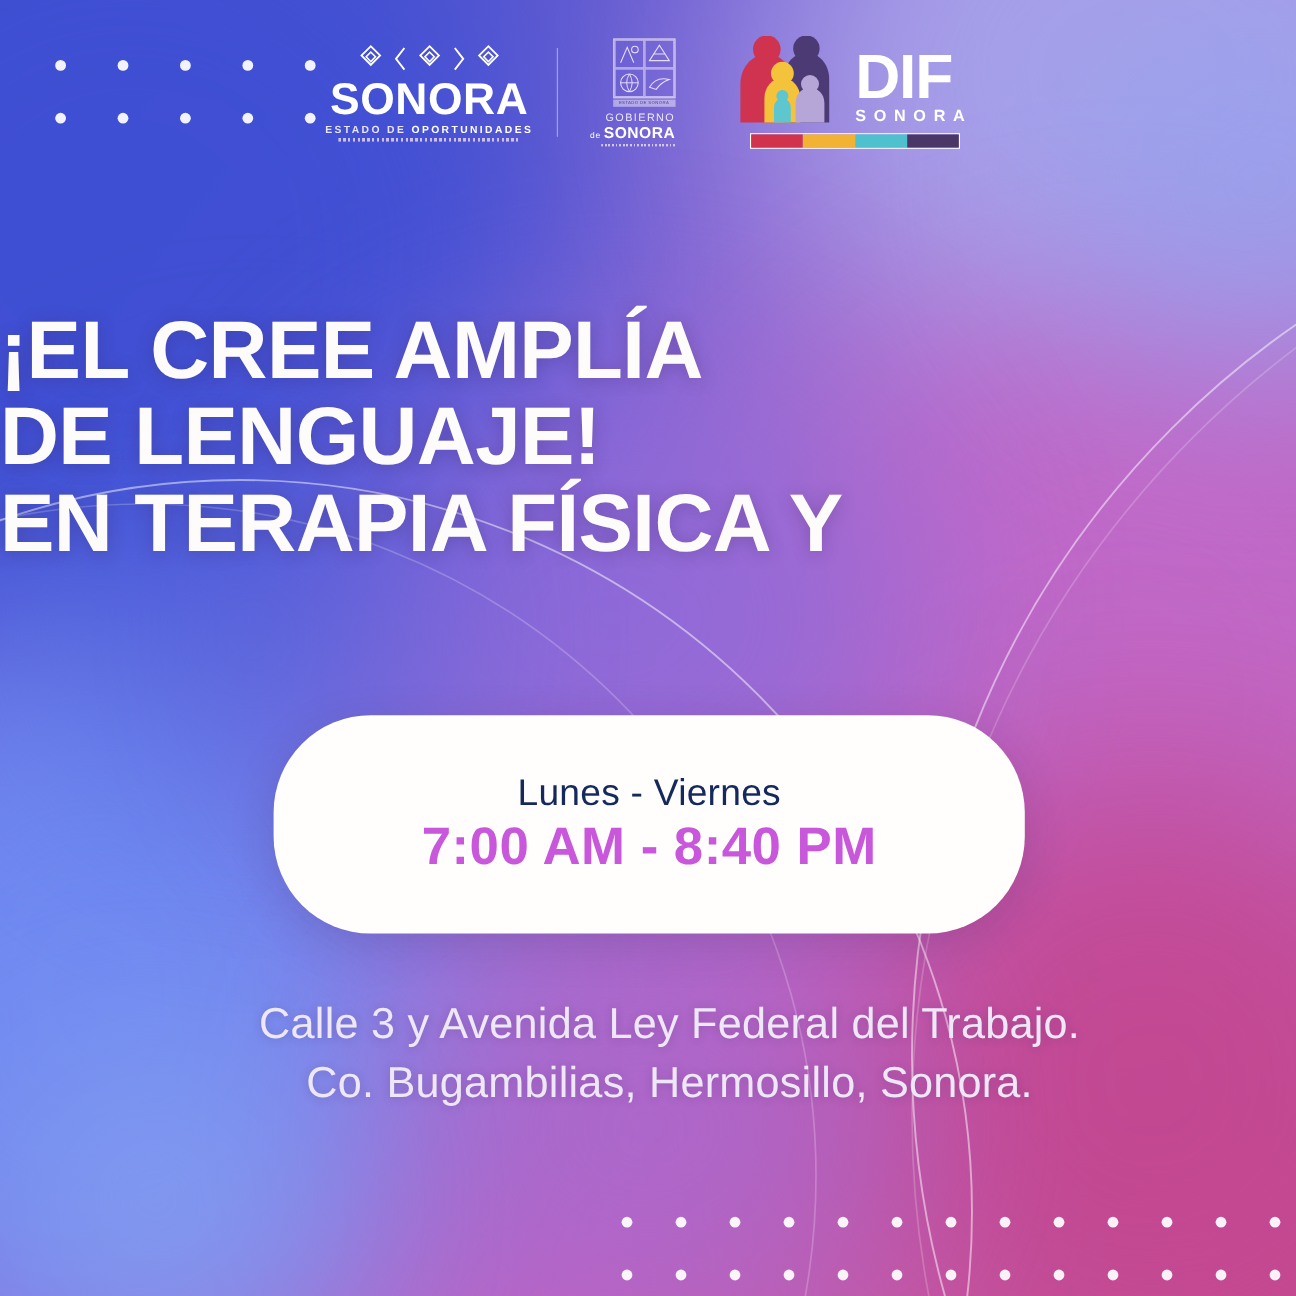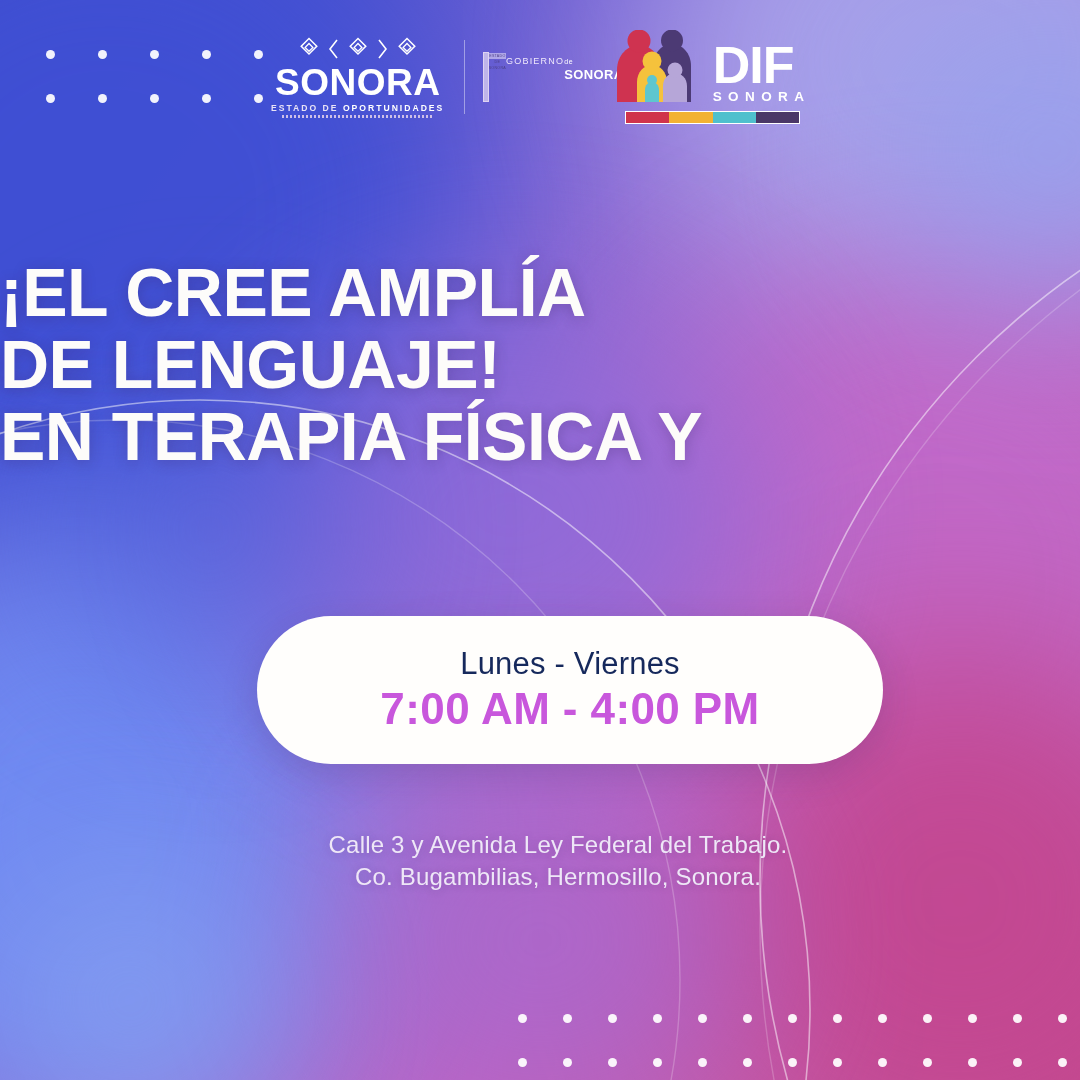--- a/index.html
+++ b/index.html
@@ -84,21 +84,21 @@
   .sonora-sub {
     color:#e9e3f6; font-size:8.6px; font-weight:bold;
     letter-spacing:2.0px; margin-top:3px; white-space:nowrap;
   }
   .sonora-sub b { color:#fff; }
   .sonora-rule { width:152px; height:3px; margin-top:2px;
     background:repeating-linear-gradient(90deg,#cdbfe8 0 2px, transparent 2px 4px); }
 
   .divider { width:1px; height:74px; background:rgba(255,255,255,.42); margin:0 18px; }
 
-  .gob-logo { display:flex; flex-direction:row; align-items:flex-start; width:80px; }
+  .gob-logo { display:flex; flex-direction:column; align-items:flex-end; width:80px; }
   .gob-shield {
     width:52px; height:50px; border:1.6px solid #ded3f2;
     display:grid; grid-template-columns:1fr 1fr; grid-template-rows:1fr 1fr;
   }
   .gob-shield div { border:.7px solid rgba(222,211,242,.75); position:relative; overflow:hidden; }
   .gob-strip { width:52px; height:6px; background:rgba(235,228,250,.55); margin-top:1px;
      font-size:3.6px; color:#4b3f86; text-align:center; letter-spacing:.3px; line-height:6px; }
   .gob-word1 { color:#efe8fb; font-size:9px; letter-spacing:1.2px; margin-top:4px; }
   .gob-word2 { color:#fff; font-size:13px; font-weight:bold; letter-spacing:.4px; }
   .gob-word2 small { font-size:7px; font-weight:normal; letter-spacing:.6px; }
@@ -125,47 +125,46 @@
     font-size:68px;
     line-height:1.06;
     letter-spacing:-.5px;
     text-shadow:0 2px 14px rgba(58,38,96,.30);
     font-family:"Liberation Sans", sans-serif;
   }
   #headline .ln { display:block; white-space:nowrap; }
 
   
   #schedule-card {
-    position:absolute; left:257px; top:596px;
-    width:626px; height:148px;
+    position:absolute; left:228px; top:596px;
+    width:626px; height:182px;
     background:#fffefc;
     border-radius:81px;
     display:flex; flex-direction:column;
     align-items:center; justify-content:center;
     box-shadow:0 10px 36px rgba(56,32,84,.18);
-    margin-top:20px;
   }
   #schedule-days {
     color:#16295c; font-size:31px; font-weight:normal;
     letter-spacing:.2px; margin-bottom:2px;
   }
   #schedule-hours {
     color:#c857dc; font-size:44px; font-weight:bold; letter-spacing:.4px;
   }
 
   
   #contact {
     position:absolute; left:0; top:824px; width:1080px;
     text-align:center; color:#f6f1fb;
     font-family:"Liberation Sans", sans-serif;
   }
   #contact-phone { font-size:29px; font-weight:bold; letter-spacing:.2px;
                    text-shadow:0 1px 8px rgba(60,35,95,.25); }
   #contact-street, #contact-colony {
-    font-size:24px; font-weight:normal; letter-spacing:.2px; line-height:1.35;
+    font-size:36px; font-weight:normal; letter-spacing:.2px; line-height:1.35;
     color:#eee7f7;
     text-shadow:0 1px 8px rgba(60,35,95,.22);
     padding-left:36px;
   }
   #contact-street { margin-top:5px; }
 </style>
 </head>
 <body>
 
 <div id="poster">
@@ -317,21 +316,21 @@
   </div>
 
   <div id="headline">
     <span class="ln">¡EL CREE AMPLÍA</span>
     <span class="ln">DE LENGUAJE!</span>
     <span class="ln">EN TERAPIA FÍSICA Y</span>
   </div>
 
   <div id="schedule-card">
     <div id="schedule-days">Lunes - Viernes</div>
-    <div id="schedule-hours">7:00 AM - 4:00 PM</div>
+    <div id="schedule-hours">7:00 AM - 8:40 PM</div>
   </div>
 
   <div id="contact">
     <div id="contact-street">Calle 3 y Avenida Ley Federal del Trabajo.</div>
     <div id="contact-colony">Co. Bugambilias, Hermosillo, Sonora.</div>
   </div>
 
 </div>
 
 </body></html>

